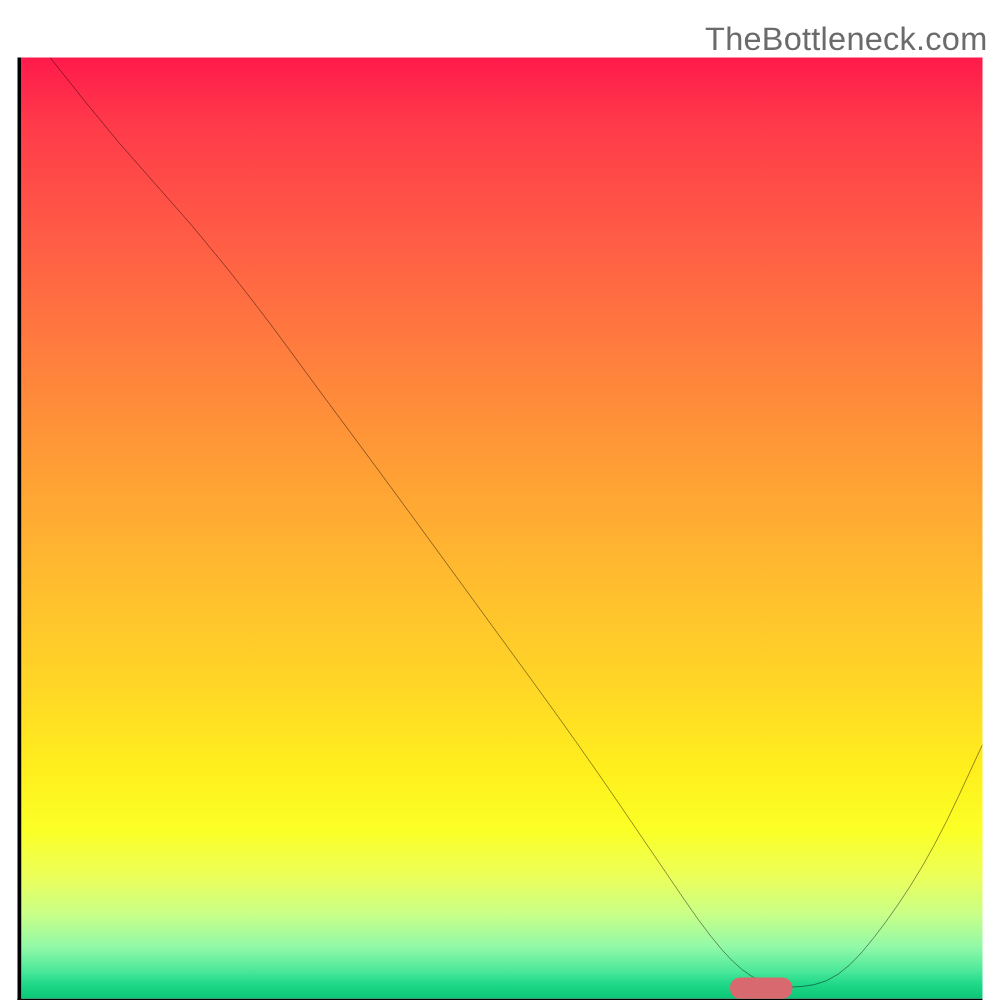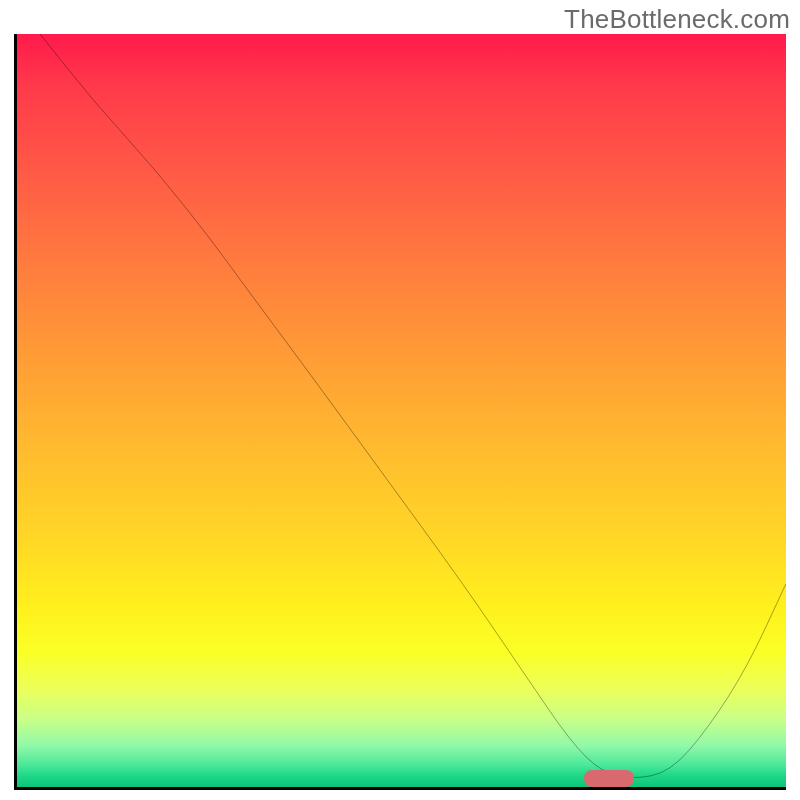--- a/index.html
+++ b/index.html
@@ -7,20 +7,21 @@
     padding: 0;
     width: 800px;
     height: 800px;
     background: #ffffff;
     font-family: Arial, Helvetica, sans-serif;
   }
   .wrap {
     position: relative;
     width: 800px;
     height: 576px;
+    margin-top: 12px;
   }
   .watermark {
     position: absolute;
     top: 4px;
     right: 10px;
     font-size: 26px;
     font-weight: 500;
     color: #6b6b6b;
     letter-spacing: 0.2px;
     font-family: Arial, Helvetica, sans-serif;

